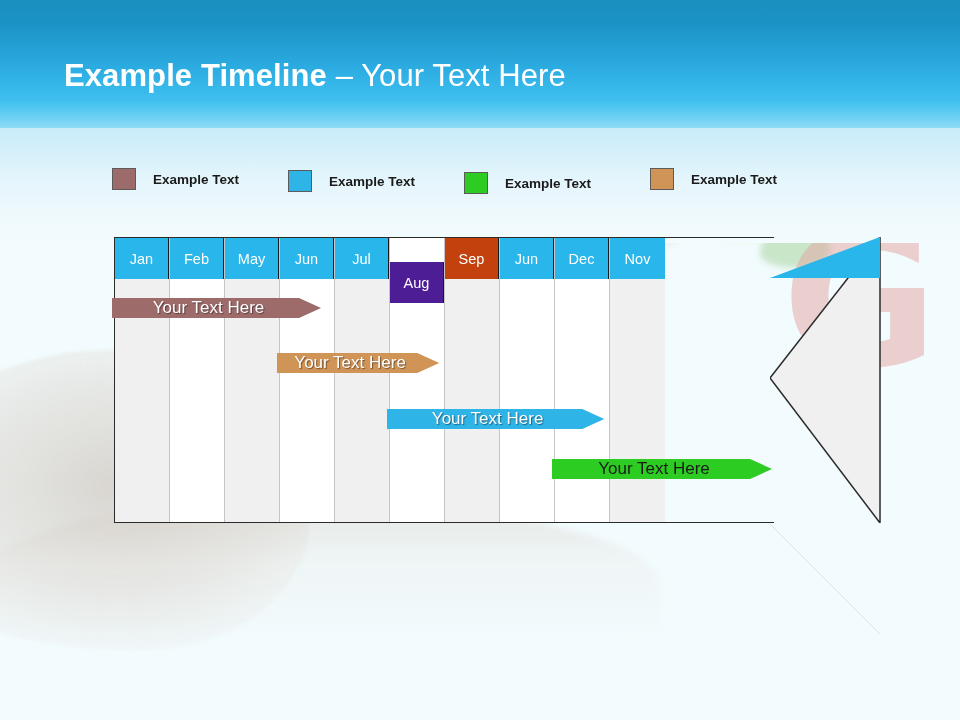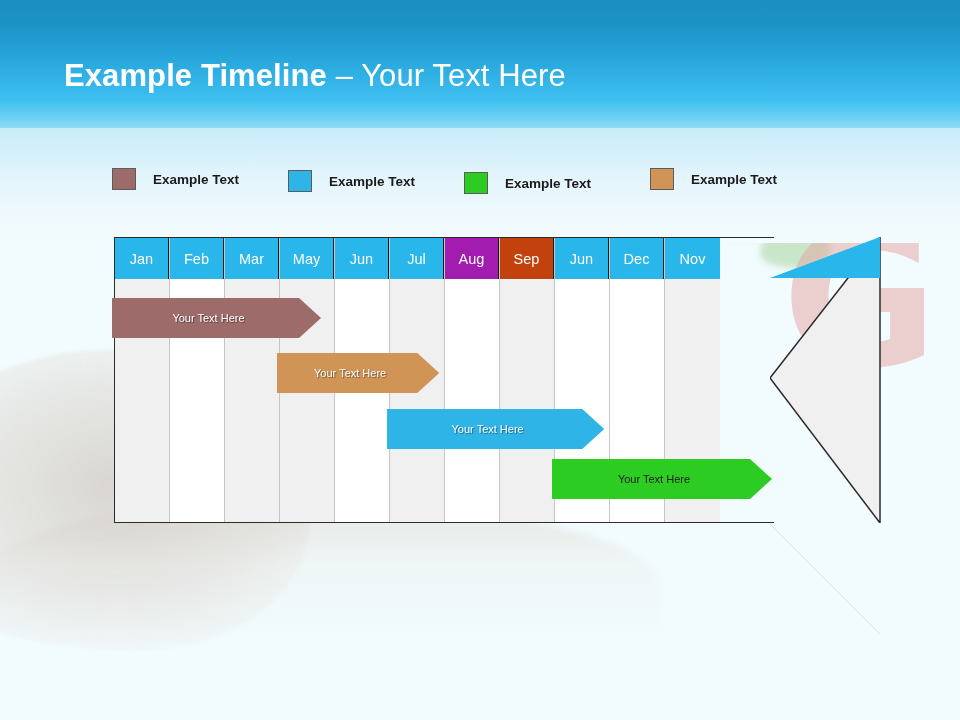--- a/index.html
+++ b/index.html
@@ -148,25 +148,25 @@
     color:#ffffff;
     font-size:14.5px;
     display:flex; align-items:center; justify-content:center;
   }
   .month-col:last-child .month-head { border-right:none; }
 
   
   #bars { position:absolute; left:0; top:0; width:770px; height:286px; }
   .bar {
     position:absolute;
-    height:40px;
+    height:20px;
     display:flex;
     align-items:center;
     justify-content:center;
-    font-size:11px;
+    font-size:17px;
     white-space:nowrap;
     clip-path:polygon(0 0, calc(100% - 22px) 0, 100% 50%, calc(100% - 22px) 100%, 0 100%);
     filter:drop-shadow(1px 1px 1.5px rgba(0,0,0,.35));
   }
   .bar .bar-label { padding-right:16px; }
   .bar.light-text .bar-label { color:#ffffff; text-shadow:1px 1px 1px rgba(0,0,0,.45); }
   .bar.dark-text  .bar-label { color:#1a1a1a; }
 
   
   #reflection {
@@ -226,33 +226,30 @@
   </svg>
 
   <div id="grid">
       <div class="month-col alt">
         <div class="month-head" style="background: rgb(41, 182, 234);">Jan</div>
       </div>
       <div class="month-col">
         <div class="month-head" style="background: rgb(41, 182, 234);">Feb</div>
       </div>
       <div class="month-col alt">
-        <div class="month-head" style="background: rgb(41, 182, 234);">Mar</div>
-      </div>
-      <div class="month-col alt">
         <div class="month-head" style="background: rgb(41, 182, 234);">May</div>
       </div>
       <div class="month-col">
         <div class="month-head" style="background: rgb(41, 182, 234);">Jun</div>
       </div>
       <div class="month-col alt">
         <div class="month-head" style="background: rgb(41, 182, 234);">Jul</div>
       </div>
       <div class="month-col">
-        <div class="month-head" style="background: #a21caf;">Aug</div>
+        <div class="month-head" style="background: #4c1d95; margin-top: 24px;">Aug</div>
       </div>
       <div class="month-col alt">
         <div class="month-head" style="background: #c2410c;">Sep</div>
       </div>
       <div class="month-col">
         <div class="month-head" style="background: rgb(41, 182, 234);">Jun</div>
       </div>
       <div class="month-col">
         <div class="month-head" style="background: rgb(41, 182, 234);">Dec</div>
       </div>

